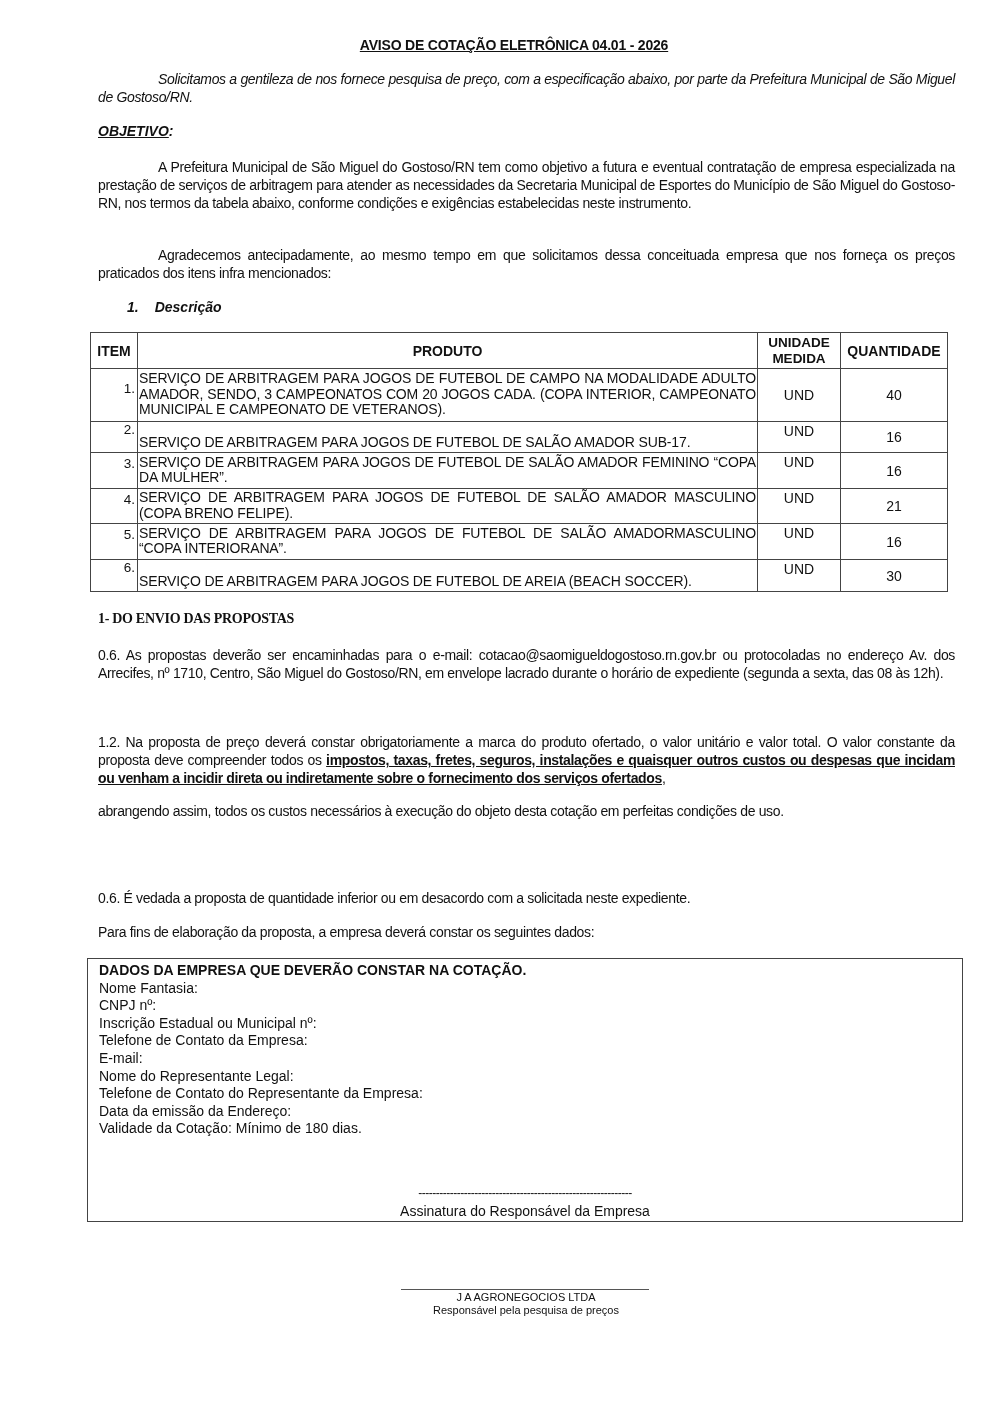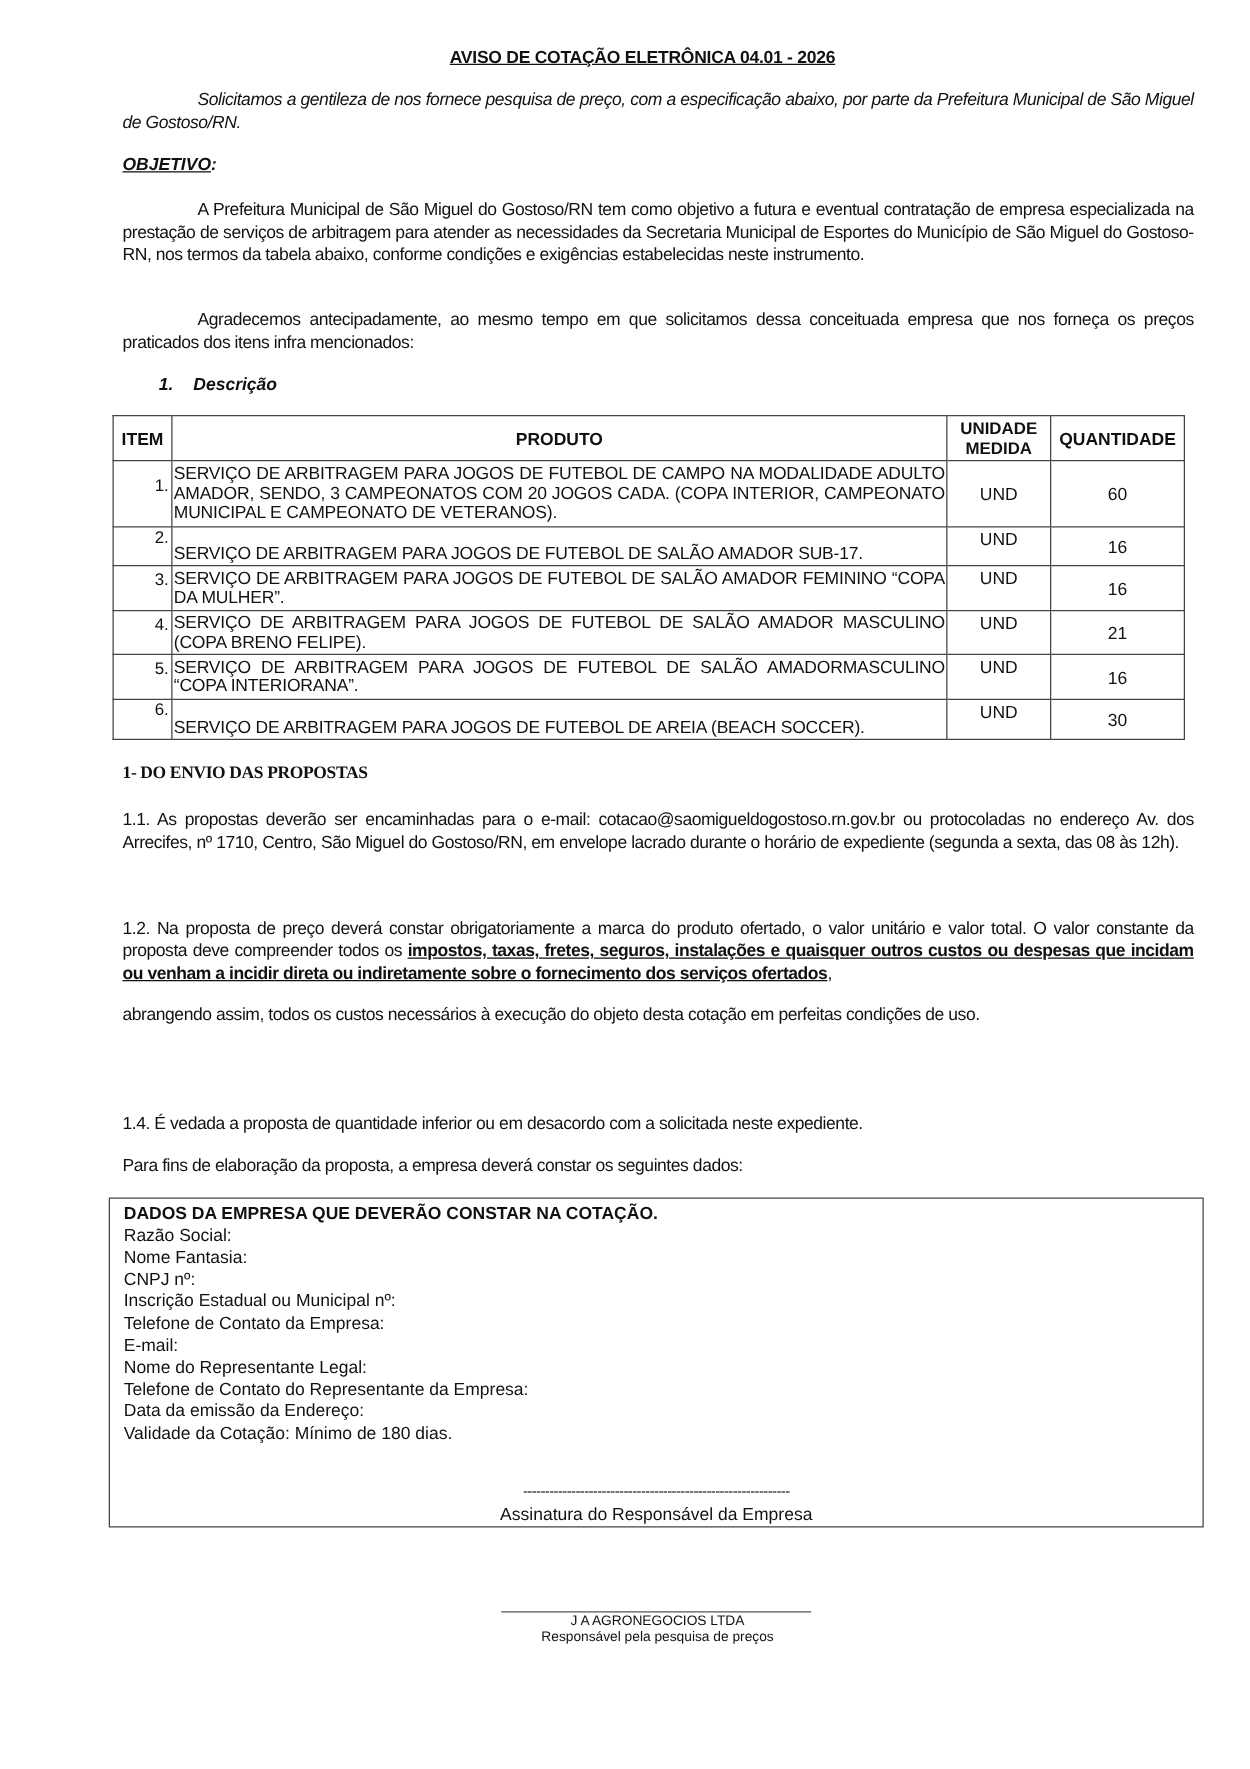--- a/index.html
+++ b/index.html
@@ -65,21 +65,21 @@
         <th class="c-prod">PRODUTO</th>
         <th class="c-und th-small"><span>UNIDADE</span><br><span>MEDIDA</span></th>
         <th class="c-qtd">QUANTIDADE</th>
       </tr>
     </thead>
     <tbody>
       <tr style="height:53px;">
         <td class="item-num" style="padding-top:12px;">1.</td>
         <td class="prod-text">SERVIÇO DE ARBITRAGEM PARA JOGOS DE FUTEBOL DE CAMPO NA MODALIDADE ADULTO AMADOR, SENDO, 3 CAMPEONATOS COM 20 JOGOS CADA. (COPA INTERIOR, CAMPEONATO MUNICIPAL E CAMPEONATO DE VETERANOS).</td>
         <td class="qtd-cell">UND</td>
-        <td class="qtd-cell">60</td>
+        <td class="qtd-cell">40</td>
       </tr>
       <tr style="height:31px;">
         <td class="item-num">2.</td>
         <td class="prod-text" style="vertical-align:bottom;">SERVIÇO DE ARBITRAGEM PARA JOGOS DE FUTEBOL DE SALÃO AMADOR SUB-17.</td>
         <td class="und-cell">UND</td>
         <td class="qtd-cell">16</td>
       </tr>
       <tr style="height:36px;">
         <td class="item-num" style="padding-top:3px;">3.</td>
         <td class="prod-text">SERVIÇO DE ARBITRAGEM PARA JOGOS DE FUTEBOL DE SALÃO AMADOR FEMININO “COPA DA MULHER”.</td>
@@ -102,35 +102,34 @@
         <td class="item-num">6.</td>
         <td class="prod-text" style="vertical-align:bottom;">SERVIÇO DE ARBITRAGEM PARA JOGOS DE FUTEBOL DE AREIA (BEACH SOCCER).</td>
         <td class="und-cell">UND</td>
         <td class="qtd-cell">30</td>
       </tr>
     </tbody>
   </table>
 
   <div class="abs serif b" style="left:84px; top:611px; font-size:14px; letter-spacing:-0.3px;">1- DO ENVIO DAS PROPOSTAS</div>
 
-  <div class="abs para narrow" style="top:646px;">1.1. As propostas deverão ser encaminhadas para o e-mail: cotacao@saomigueldogostoso.rn.gov.br ou protocoladas no endereço Av. dos Arrecifes, nº 1710, Centro, São Miguel do Gostoso/RN, em envelope lacrado durante o horário de expediente (segunda a sexta, das 08 às 12h).</div>
+  <div class="abs para narrow" style="top:646px;">0.6. As propostas deverão ser encaminhadas para o e-mail: cotacao@saomigueldogostoso.rn.gov.br ou protocoladas no endereço Av. dos Arrecifes, nº 1710, Centro, São Miguel do Gostoso/RN, em envelope lacrado durante o horário de expediente (segunda a sexta, das 08 às 12h).</div>
 
   <div class="abs para narrow" style="top:733px;"><span>1.2. Na proposta de preço deverá constar obrigatoriamente a marca do produto ofertado, o valor unitário e valor total. O valor constante da proposta deve compreender todos os </span><span class="b u">impostos, taxas, fretes, seguros, instalações e quaisquer outros custos ou despesas que incidam ou venham a incidir direta ou indiretamente sobre o fornecimento dos serviços ofertados</span><span>,</span></div>
 
   <div class="abs para narrow" style="top:802px;">abrangendo assim, todos os custos necessários à execução do objeto desta cotação em perfeitas condições de uso.</div>
 
 
-  <div class="abs para narrow" style="top:889px;">1.4. É vedada a proposta de quantidade inferior ou em desacordo com a solicitada neste expediente.</div>
+  <div class="abs para narrow" style="top:889px;">0.6. É vedada a proposta de quantidade inferior ou em desacordo com a solicitada neste expediente.</div>
 
   <div class="abs para narrow" style="top:923px;">Para fins de elaboração da proposta, a empresa deverá constar os seguintes dados:</div>
 
   <div class="box">
     <div style="position:absolute; left:11px; top:3px;">
       <div class="box-line box-title">DADOS DA EMPRESA QUE DEVERÃO CONSTAR NA COTAÇÃO.</div>
-      <div class="box-line">Razão Social:</div>
       <div class="box-line">Nome Fantasia:</div>
       <div class="box-line">CNPJ nº:</div>
       <div class="box-line">Inscrição Estadual ou Municipal nº:</div>
       <div class="box-line">Telefone de Contato da Empresa:</div>
       <div class="box-line">E-mail:</div>
       <div class="box-line">Nome do Representante Legal:</div>
       <div class="box-line">Telefone de Contato do Representante da Empresa:</div>
       <div class="box-line">Data da emissão da Endereço:</div>
       <div class="box-line">Validade da Cotação: Mínimo de 180 dias.</div>
     </div>

